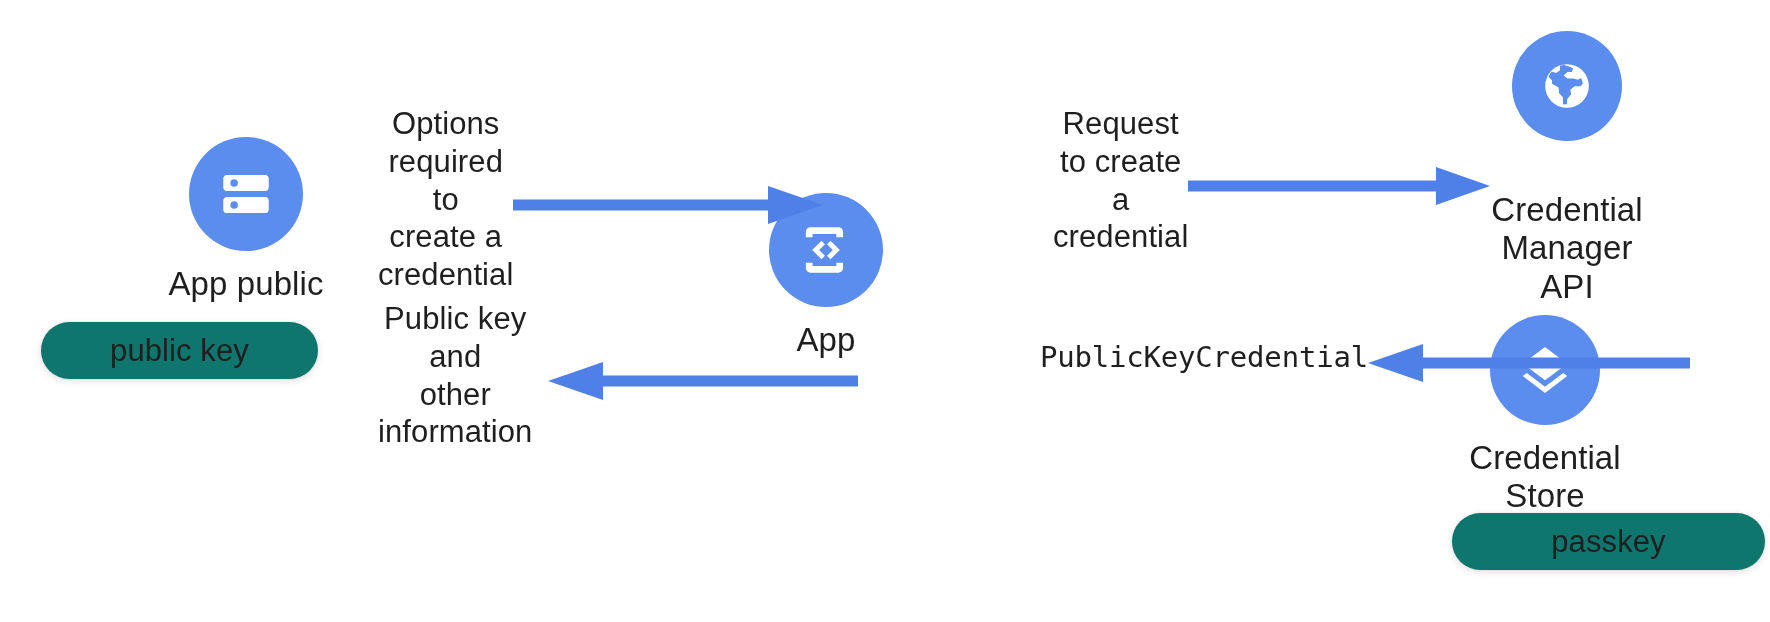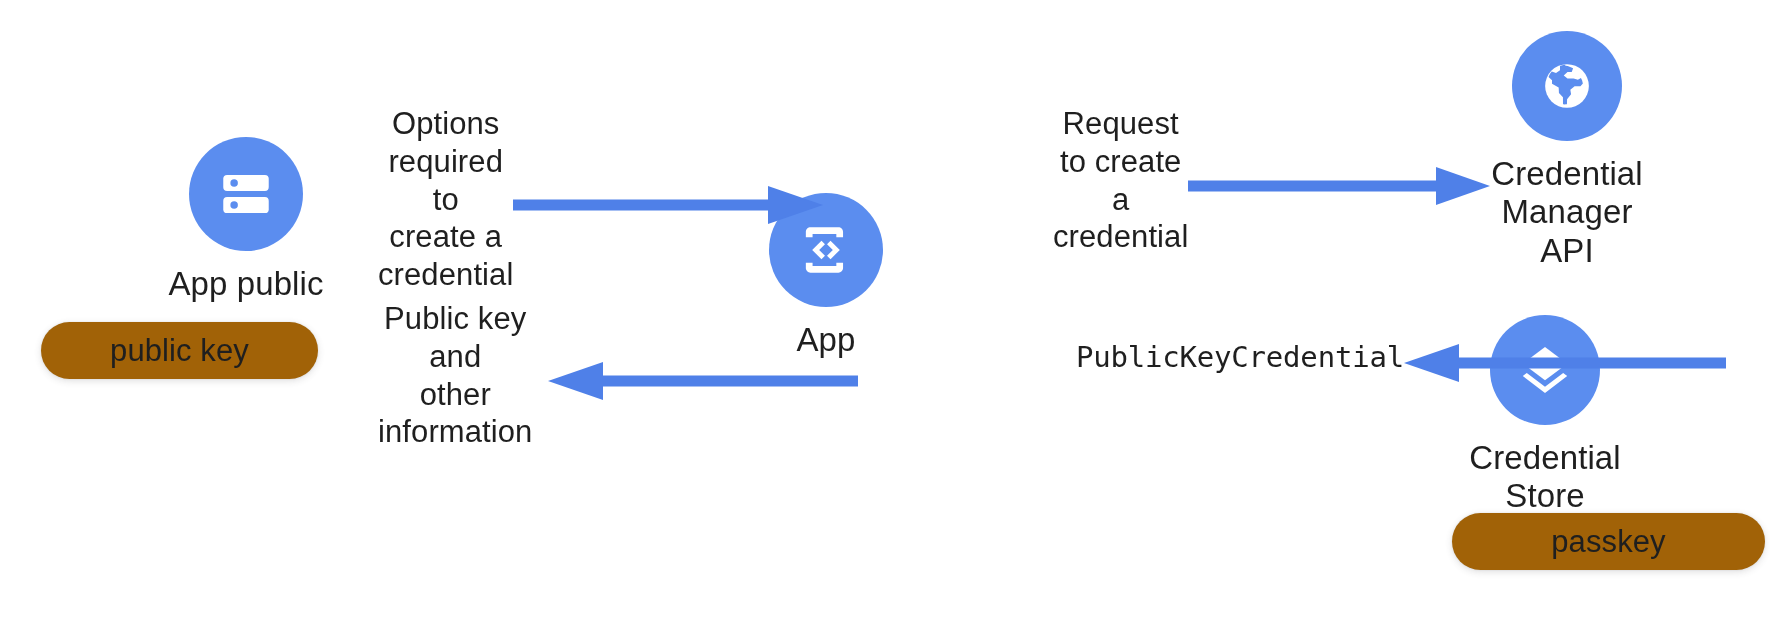--- a/index.html
+++ b/index.html
@@ -47,21 +47,21 @@
     letter-spacing: 0.1px;
     white-space: pre-line;
   }
 
   
   .pill {
     position: absolute;
     display: flex;
     align-items: center;
     justify-content: center;
-    background: #a16207;
+    background: #0f766e;
     border-radius: 999px;
     box-shadow: 0 2px 7px rgba(60,64,67,0.16), 0 0 2px rgba(60,64,67,0.13);
     font-size: 31px;
     color: #1f1f1f;
     letter-spacing: 0.1px;
   }
 
   
   .flow {
     position: absolute;
@@ -113,21 +113,21 @@
       <svg width="62" height="62" viewBox="0 0 24 24">
         <path d="M7.2 3.2h9.6c1.0 0 1.8 0.8 1.8 1.8v2.1h-2.6V5.8H6.8v1.3H4.2V5.0c0-1.0 0.8-1.8 1.8-1.8z" fill="#ffffff"></path>
         <path d="M4.2 16.9h2.6v1.3h9.2v-1.3h2.6V19c0 1.0-0.8 1.8-1.8 1.8H6.0c-1.0 0-1.8-0.8-1.8-1.8z" fill="#ffffff"></path>
         <path d="M10.25 8.45 6.65 12.0l3.6 3.55 1.35-1.35L9.35 12.0l2.25-2.2z" fill="#ffffff"></path>
         <path d="M13.75 8.45 17.35 12.0l-3.6 3.55-1.35-1.35L14.65 12.0l-2.25-2.2z" fill="#ffffff"></path>
       </svg>
     </div>
     <div class="node-label">App</div>
   </div>
 
-  <div class="node" style="left:1512px; top:31px; width:110px;">
+  <div class="node" style="left:1512px; top:31px; width:110px;gap:36px;">
     <div class="circle" style="width:110px; height:110px;">
       <svg width="64" height="64" viewBox="0 0 24 24">
         <circle cx="12" cy="12" r="8.2" fill="#ffffff"></circle>
         <path d="M11.1 4.05c-.6.08-1.18.23-1.72.45v1.62l-1.5 1.0-1.6-.55c-.52.6-.93 1.3-1.2 2.06l1.3 1.22v1.3l2.5 1.4.1 2.1 1.5 1.6.02 2.63c.2.02.4.03.6.03.3 0 .6-.02.88-.06l.05-1.9 1.5-1.9-.28-1.6 1.6-1.35h2.2l.9-1.05c-.12-.72-.37-1.4-.72-2.02l-1.15.62-1.6-.5-2.3.02-1.4-1.1 1.4-1.35h1.6l.5-1.35c-.82-.52-1.76-.86-2.78-.98z" fill="#5b8def"></path>
       </svg>
     </div>
     <div class="node-label">Credential
 Manager API</div>
   </div>
 
@@ -171,21 +171,21 @@
     <div class="flow-label">Request to create
 a credential</div>
     <div class="arrow-wrap">
       <svg width="302" height="46" viewBox="0 0 302 46">
         <rect x="0" y="17.5" width="255" height="11" fill="#4f80e8"></rect>
         <path d="M248 4 L302 23 L248 42 Z" fill="#4f80e8"></path>
       </svg>
     </div>
   </div>
 
-  <div class="flow" style="left:1040px; top:330px; width:330px;margin-left:36px;">
+  <div class="flow" style="left:1040px; top:330px; width:330px;">
     <div class="flow-label mono">PublicKeyCredential</div>
     <div class="arrow-wrap">
       <svg width="322" height="46" viewBox="0 0 322 46">
         <rect x="48" y="17.5" width="274" height="11" fill="#4f80e8"></rect>
         <path d="M55 4 L0 23 L55 42 Z" fill="#4f80e8"></path>
       </svg>
     </div>
   </div>
 
 </div>

